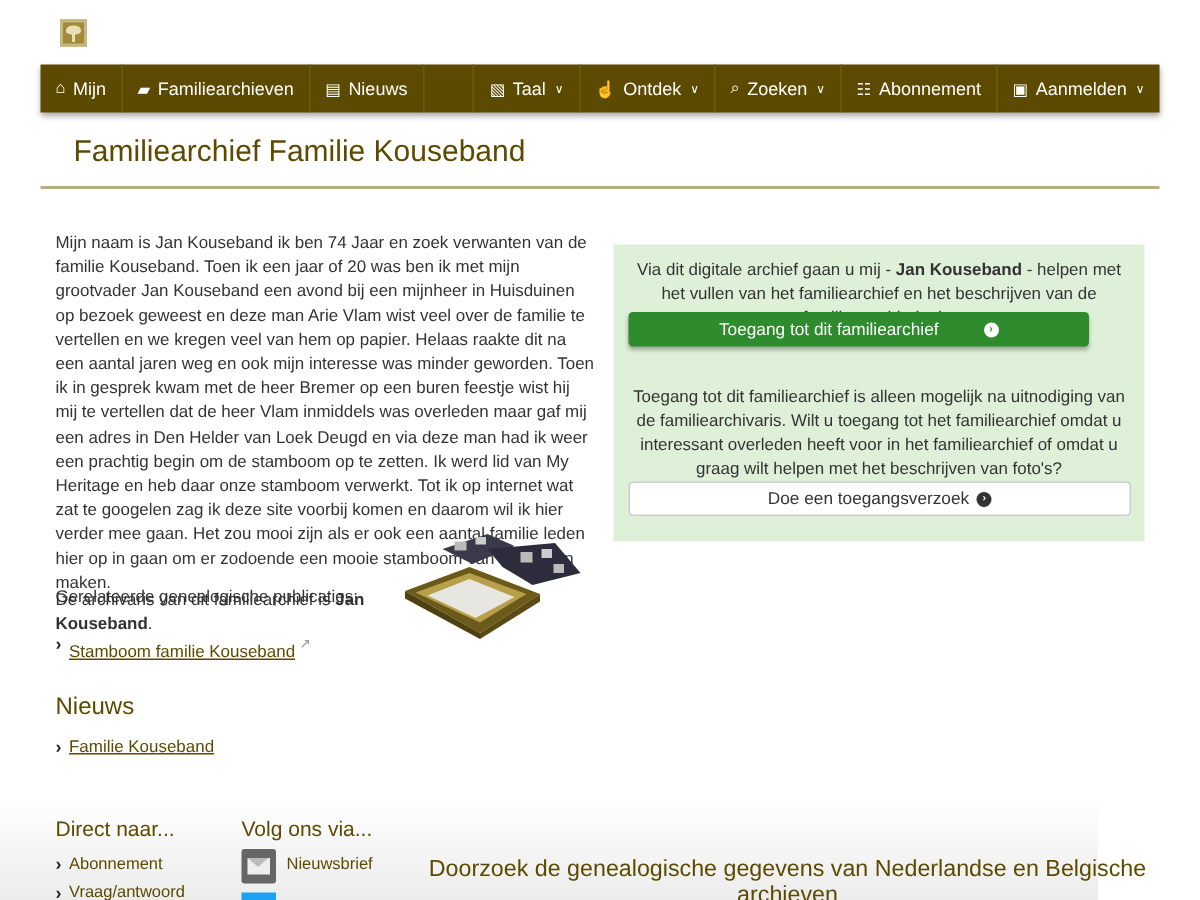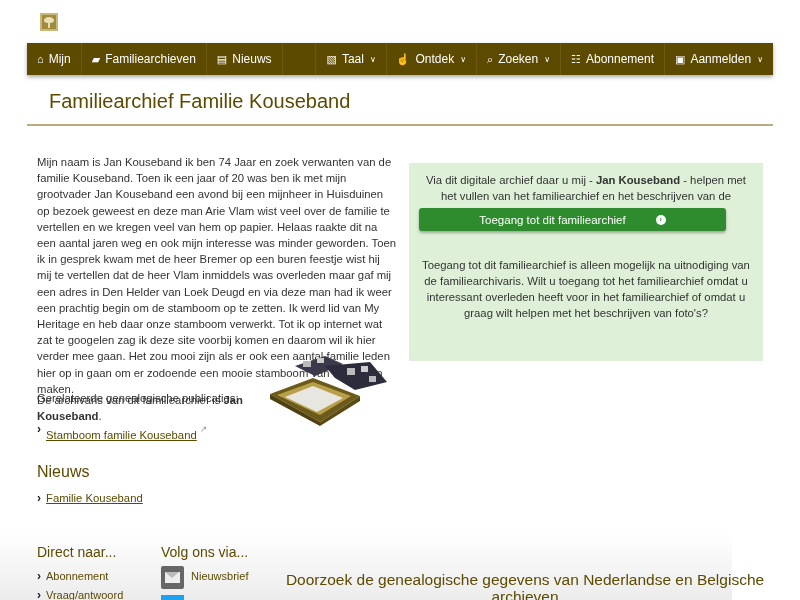--- a/index.html
+++ b/index.html
@@ -137,26 +137,30 @@
   <polygon points="55,70 95,44 95,49 55,74" fill="#5a4a14"></polygon>
 </svg>
 
 <h2 class="news-title" style="font-weight:normal;">Nieuws</h2>
 <div class="news-link">
   <span class="arrow">›</span>
   <a href="#">Familie Kouseband</a>
 </div>
 
 <div class="cta-box">
-  <p class="cta-text1"><span>Via dit digitale archief daar u mij - </span><b>Jan Kouseband</b><span> - helpen met het vullen van het familiearchief en het beschrijven van de familiegeschiedenis.</span></p>
+  <p class="cta-text1"><span>Via dit digitale archief gaan u mij - </span><b>Jan Kouseband</b><span> - helpen met het vullen van het familiearchief en het beschrijven van de familiegeschiedenis.</span></p>
   <div class="btn-green">
       <span>Toegang tot dit familiearchief</span>
       <span class="circ-arrow">›</span>
     </div>
   <p class="cta-text2">Toegang tot dit familiearchief is alleen mogelijk na uitnodiging van de familiearchivaris. Wilt u toegang tot het familiearchief omdat u interessant overleden heeft voor in het familiearchief of omdat u graag wilt helpen met het beschrijven van foto's?</p>
+  <div class="btn-white">
+      <span>Doe een toegangsverzoek</span>
+      <span class="circ-arrow">›</span>
+    </div>
 </div>
 
 <div class="footer">
   <div class="footer-h" style="left:37px; top:12px;">Direct naar...</div>
   <div class="footer-link" style="left:37px; top:37px;">
       <span class="arrow">›</span>
       <span>Abonnement</span>
     </div>
   <div class="footer-link" style="left:37px; top:56px;">
       <span class="arrow">›</span>

